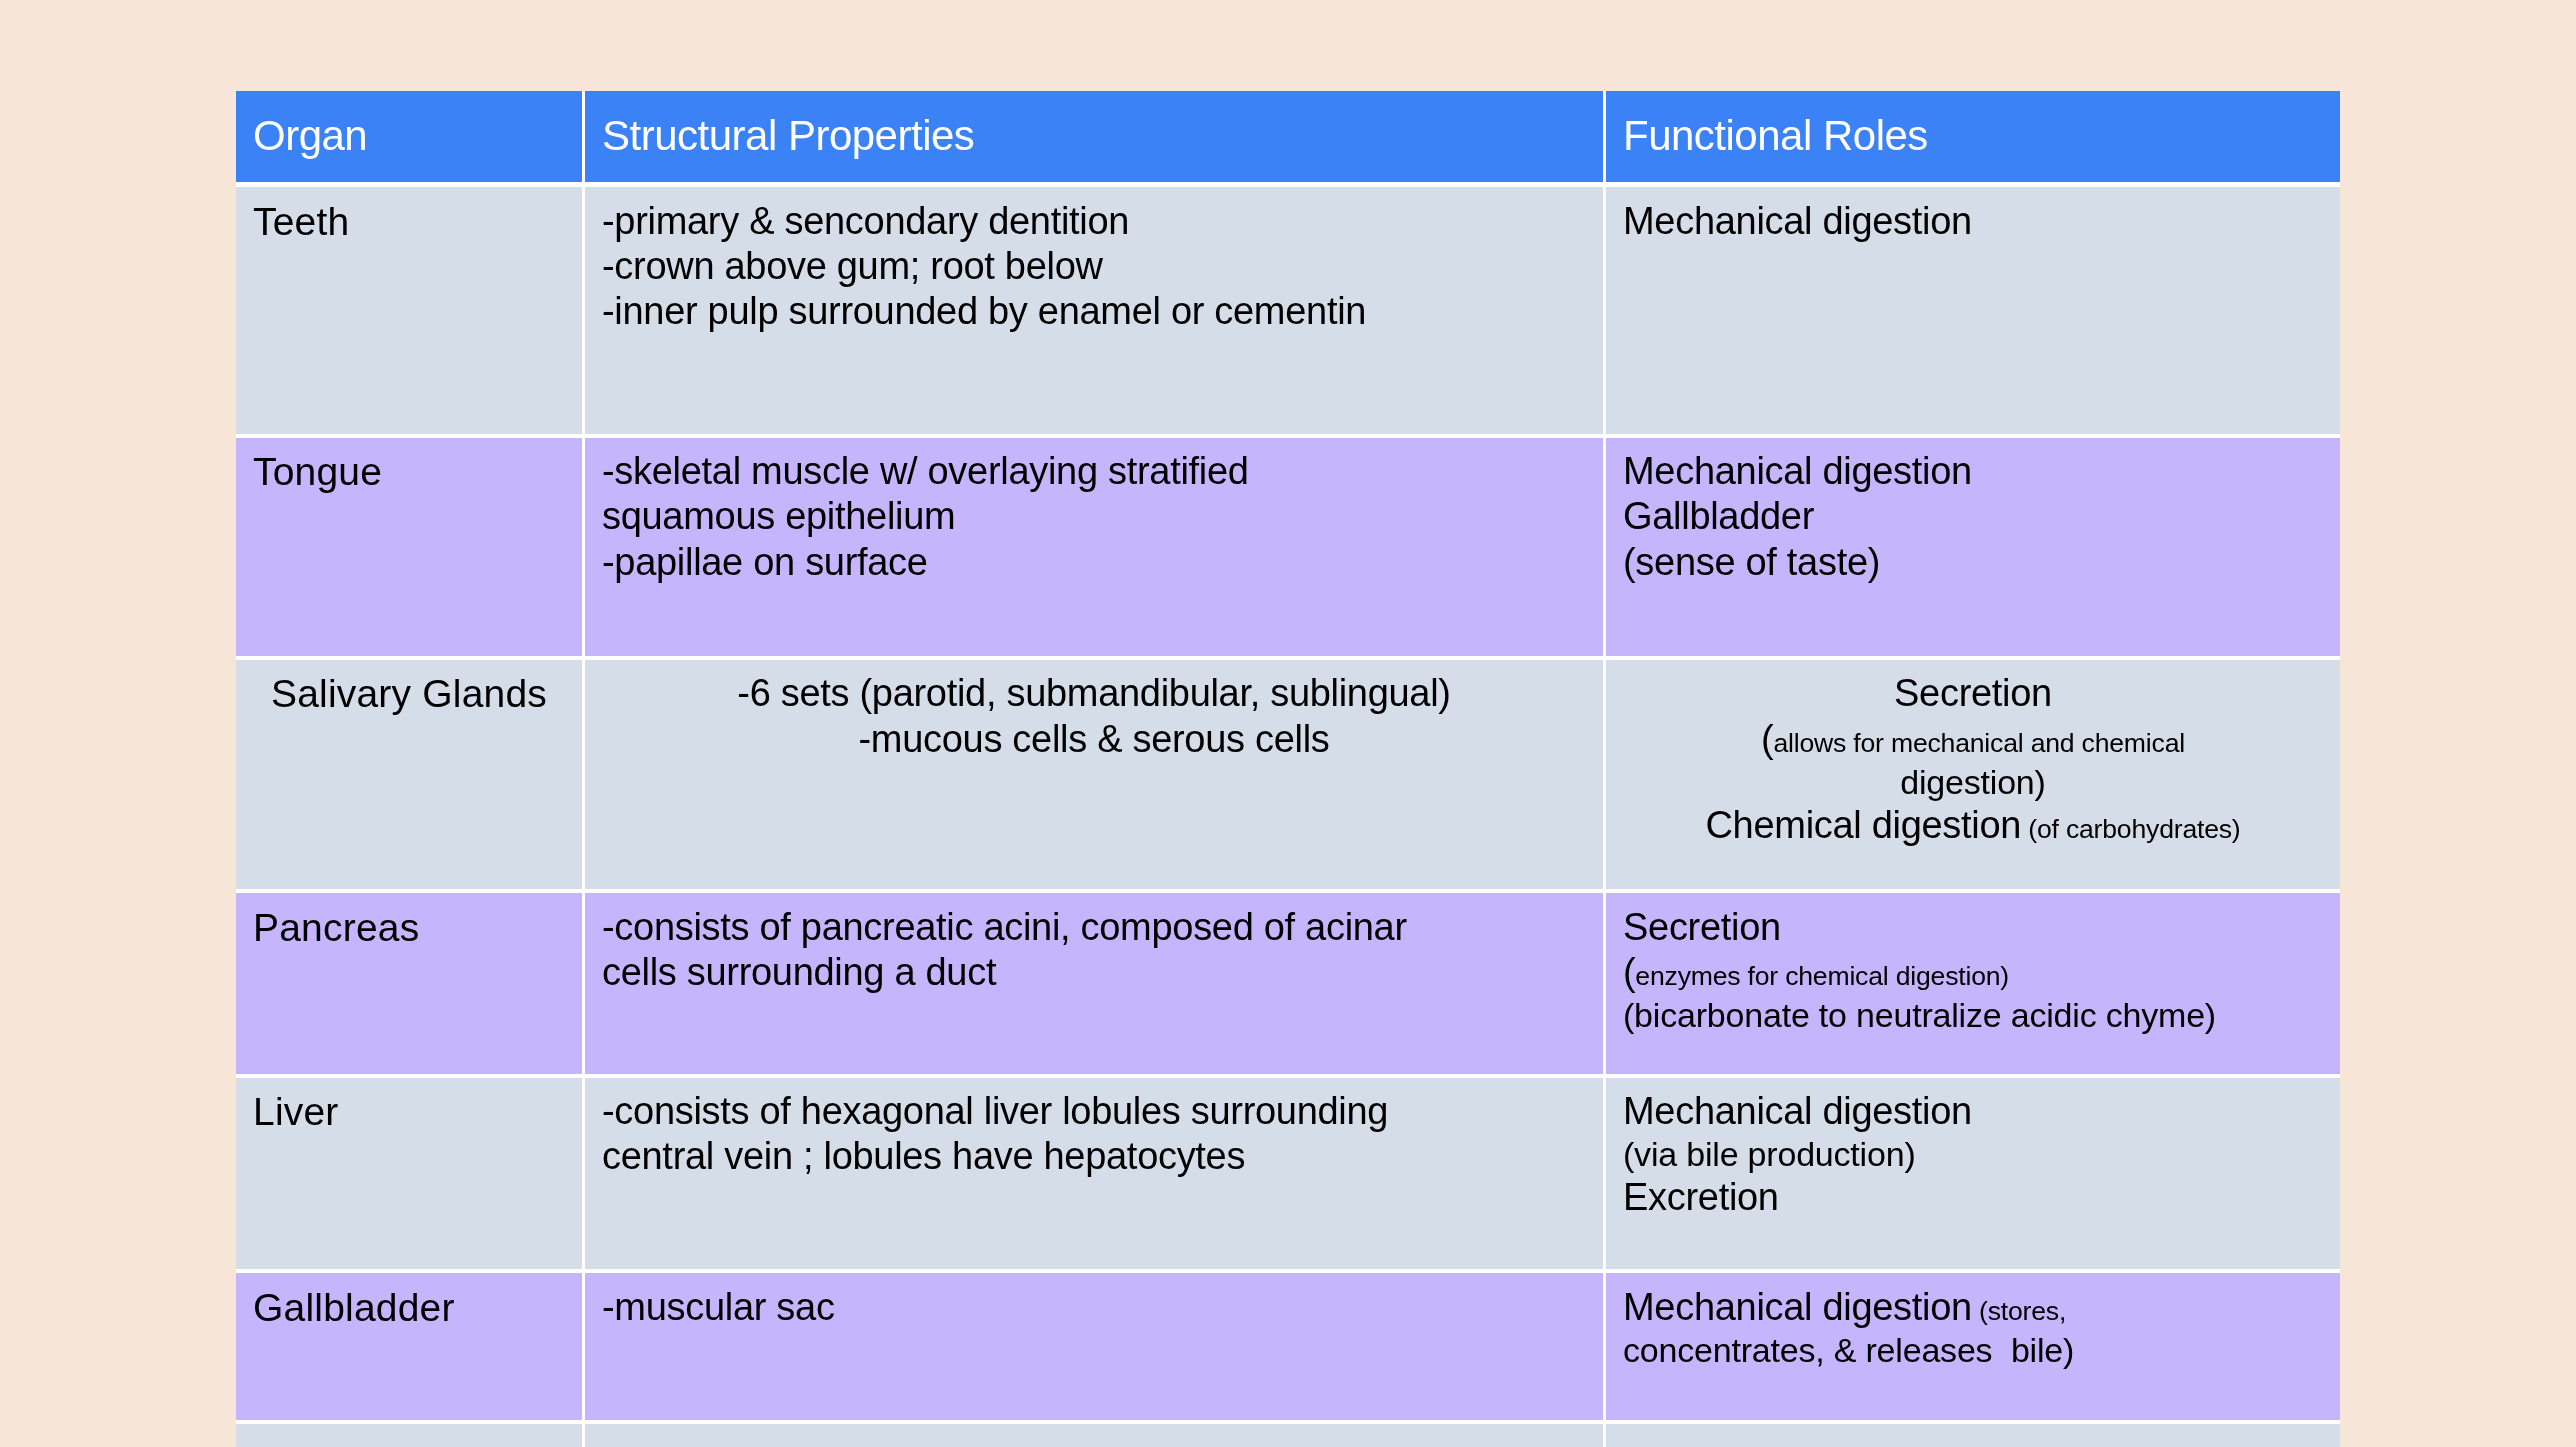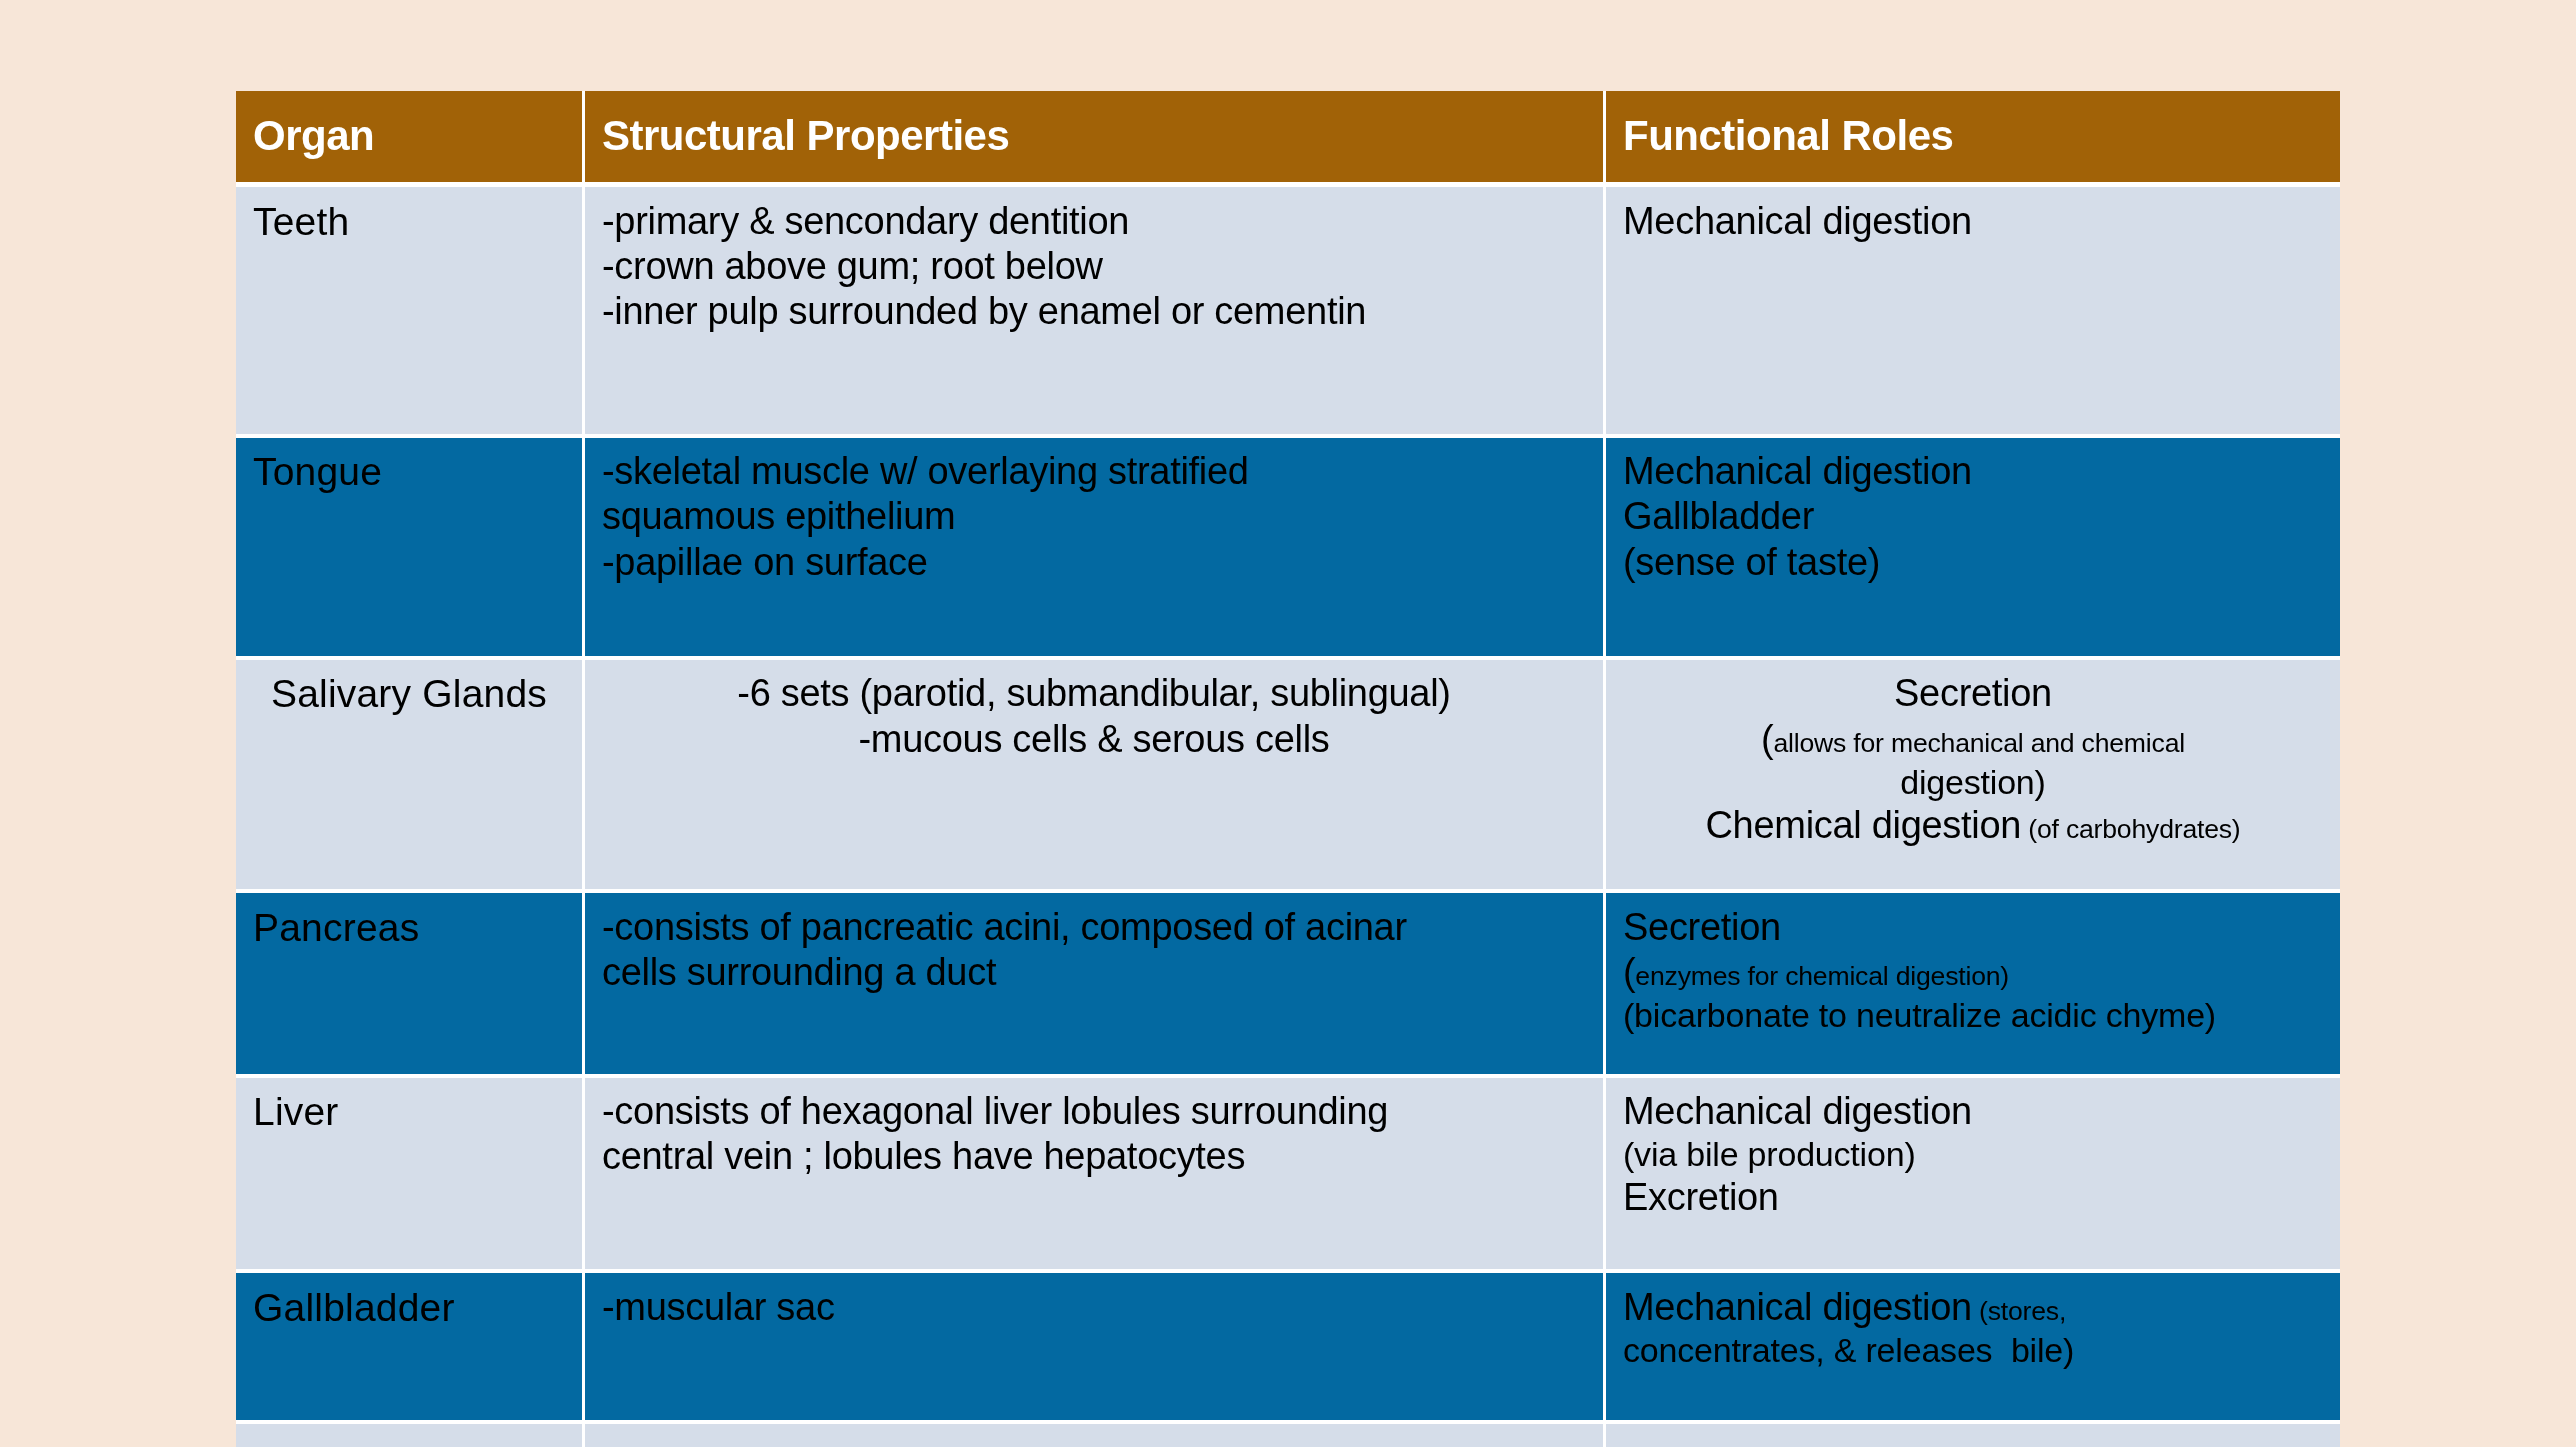--- a/index.html
+++ b/index.html
@@ -27,23 +27,23 @@
     width: 100%;
     table-layout: fixed;
   }
 
   table.organ-table col.c-organ  { width: 349px; }
   table.organ-table col.c-struct { width: 1021px; }
   table.organ-table col.c-func   { width: 734px; }
 
   
   thead th {
-    background: #a16207;
+    background: #3b82f6;
     color: #ffffff;
-    font-weight: bold;
+    font-weight: normal;
     font-size: 42px;
     line-height: 1.05;
     text-align: left;
     vertical-align: middle;
     padding: 13.3px 17px 15px 17px;
     height: 63px;
     border-right: 3.8px solid #ffffff;
     border-bottom: 5.7px solid #ffffff;
     font-family: "Liberation Sans", sans-serif;
     letter-spacing: -0.5px;
@@ -58,21 +58,21 @@
     border-bottom: 4.7px solid #ffffff;
     color: #000000;
     font-size: 38px;
     line-height: 1.19;
     font-family: "Liberation Sans", sans-serif;
     letter-spacing: -0.3px;
   }
   tbody td:last-child { border-right: none; }
 
   tbody tr.band-dark td { background: #d5dde9; }
-  tbody tr.band-light td { background: #0369a1; }
+  tbody tr.band-light td { background: #c4b5fd; }
 
   td.organ-cell {
     font-size: 39px;
     letter-spacing: 0.2px;
     margin-top: 39px;
   }
 
   .cell-line { display: block; white-space: pre-wrap; }
 
   .small-note {

